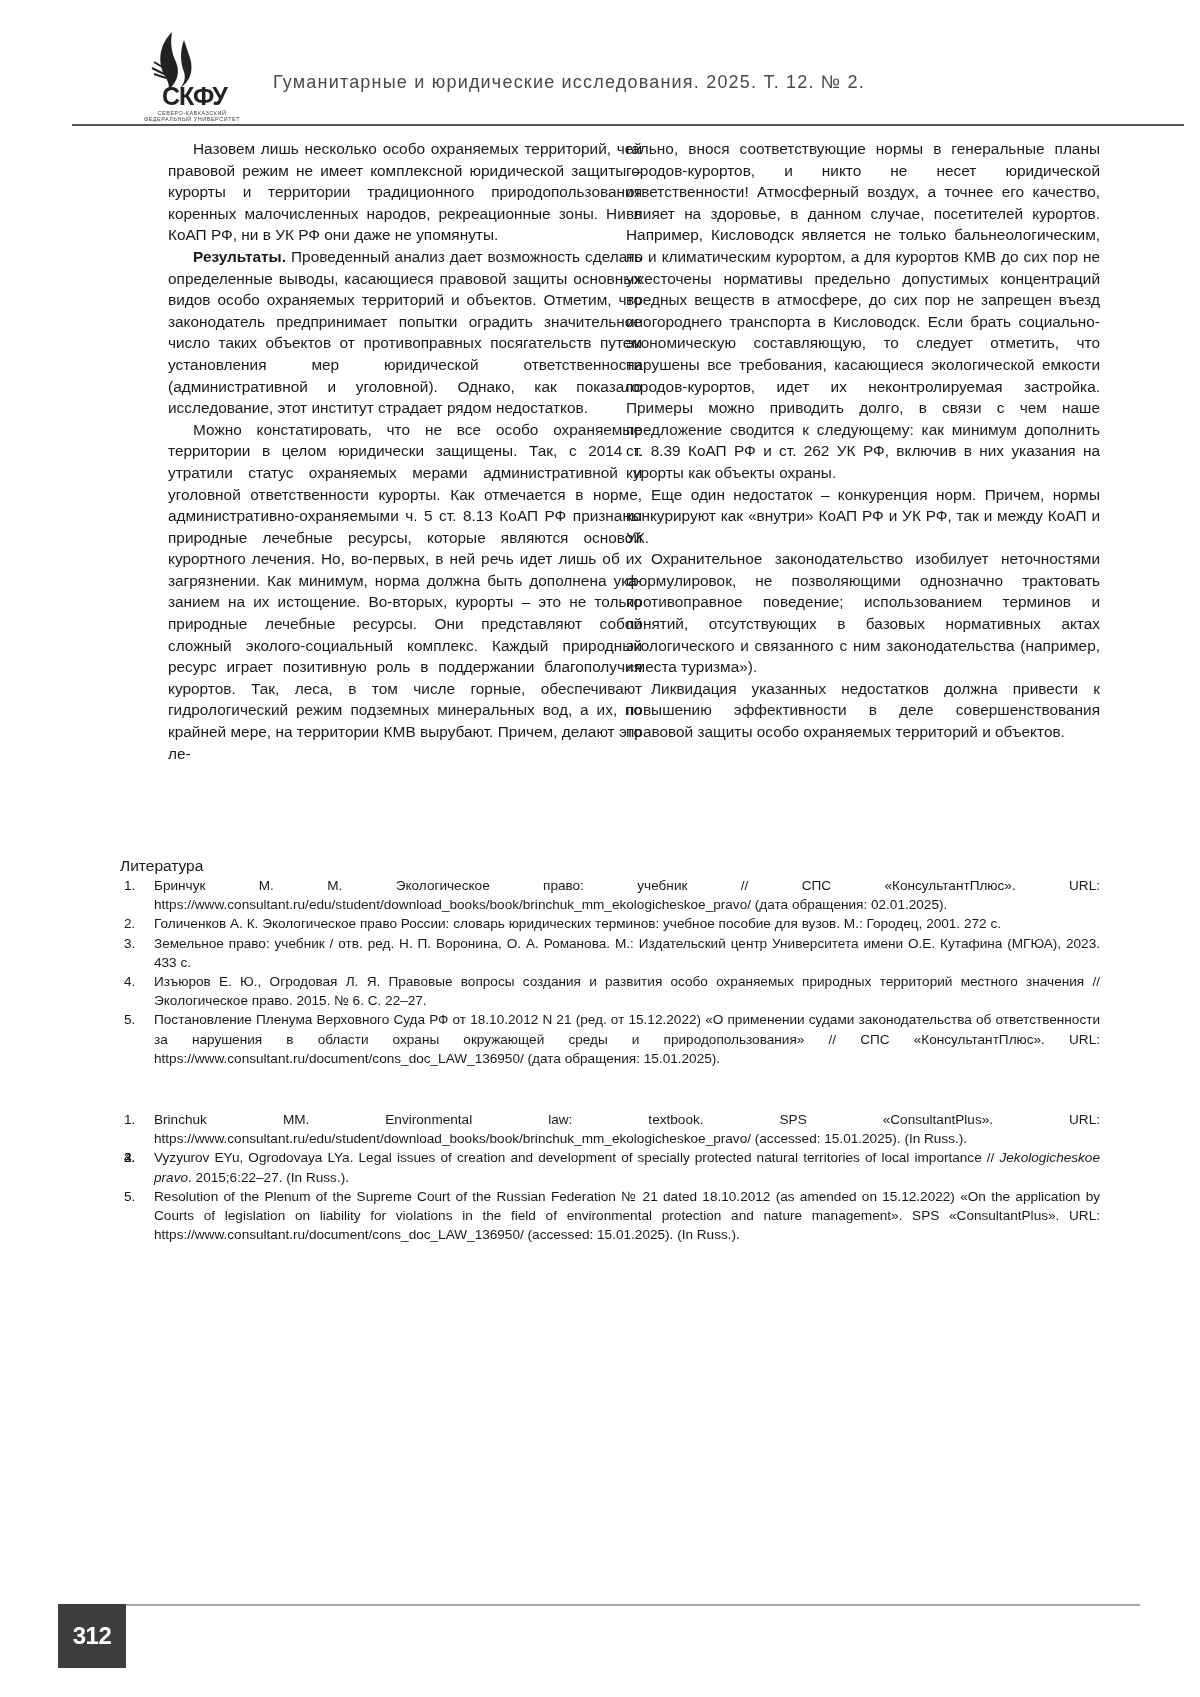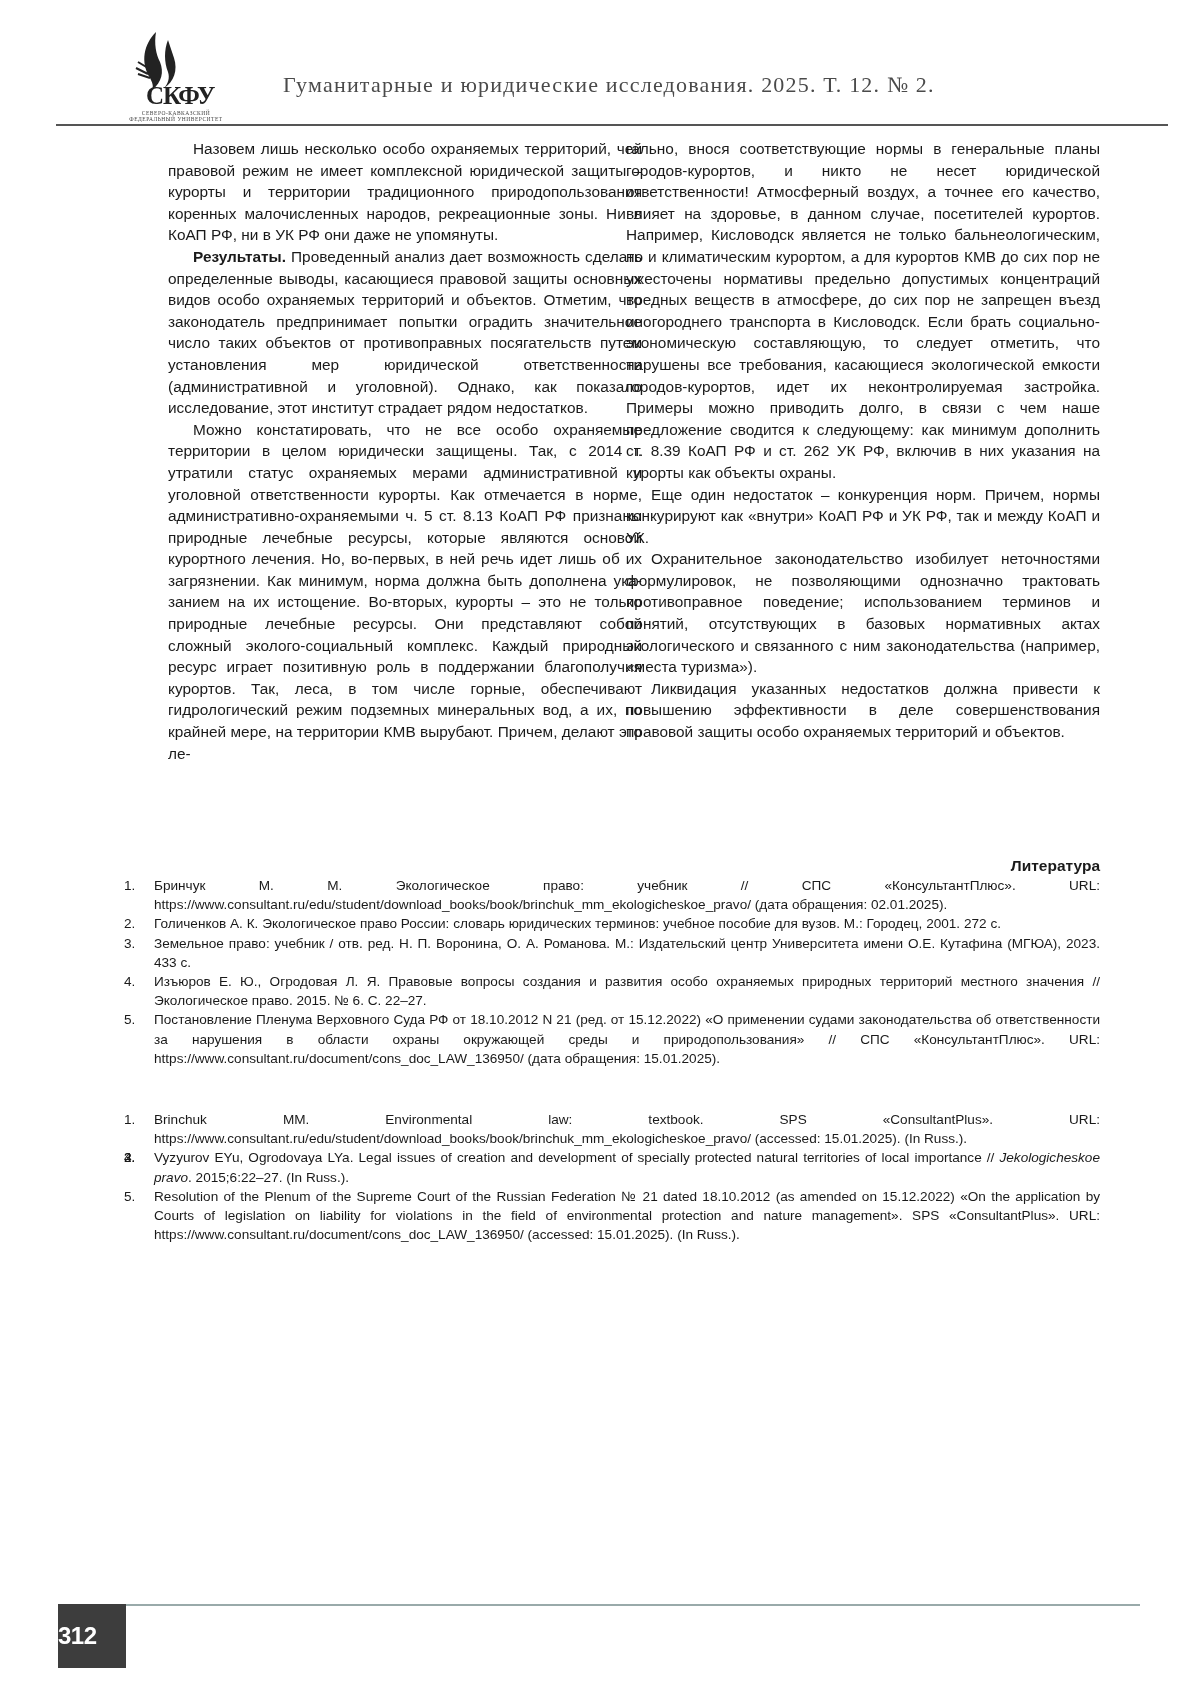--- a/index.html
+++ b/index.html
@@ -1,50 +1,50 @@
 <!DOCTYPE html>
 <html><head>
 <meta charset="utf-8">
 <style>
   html, body { margin: 0; padding: 0; background: #ffffff; }
   body { width: 1200px; height: 1697px; position: relative; overflow: hidden;
          font-family: "Liberation Sans", sans-serif; color: #1a1a1a; }
 
-  .header { position: absolute; left: 0; top: 0; width: 996px; height: 128px; font-family: Liberation Serif, serif; }
+  .header { position: absolute; left: 16px; top: 0; width: 996px; height: 128px; }
   .logo { position: absolute; left: 124px; top: 32px; width: 104px; height: 90px; }
   .logo-mark { position: absolute; left: 10px; top: 0; width: 46px; height: 60px; }
   .logo-text { position: absolute; left: 22px; top: 50px; font-size: 25px; font-weight: bold;
                letter-spacing: -1px; color: #222; }
   .logo-sub { position: absolute; left: 0; top: 78px; width: 104px; font-size: 5.5px; line-height: 6px;
               text-align: center; color: #444; letter-spacing: 0.5px; }
-  .journal-title { position: absolute; left: 257px; top: 72px; font-size: 22px; color: #4a4a4a;
-                   letter-spacing: 1.2px; white-space: nowrap; margin-left: 26px; }
+  .journal-title { position: absolute; left: 257px; top: 72px; font-size: 18px; color: #4a4a4a;
+                   letter-spacing: 1.2px; white-space: nowrap; }
   .header-rule { position: absolute; left: 56px; top: 124px; width: 1112px; height: 2px; background: #555; }
 
   .columns { position: absolute; top: 138px; left: 120px; width: 980px; }
   .col { position: absolute; top: 0; width: 474px; font-size: 15.4px; line-height: 21.6px;
          text-align: justify; hyphens: manual; }
   .col-left { left: 0; margin-left: 48px; }
   .col-right { left: 506px; }
   .col p { margin: 0; text-indent: 25px; }
   .col p.cont { text-indent: 0; }
   .col b { font-weight: bold; }
 
   .refs { position: absolute; left: 120px; width: 980px; font-size: 13.6px; line-height: 19.2px; }
-  .refs h3 { margin: 0; text-align: right; font-size: 15.5px; font-weight: bold; line-height: 20px; }
+  .refs h3 { margin: 0; text-align: left; font-size: 15.5px; font-weight: normal; line-height: 20px; }
   .refs ol { margin: 0; padding: 0; list-style: none; }
   .refs li { position: relative; padding-left: 34px; text-align: justify; }
   .refs li .num { position: absolute; left: 4px; top: 0; }
   .refs-ru { top: 856px; }
   .refs-en { top: 1110px; }
   .refs i { font-style: italic; }
 
   .footer-rule { position: absolute; left: 58px; top: 1604px; width: 1082px; height: 2px; background: #9aa; }
   .page-num { position: absolute; left: 58px; top: 1604px; width: 68px; height: 64px; background: #3d3d3d;
-              color: #fff; font-size: 24px; font-weight: bold; text-align: left; line-height: 64px;
+              color: #fff; font-size: 24px; font-weight: bold; text-align: center; line-height: 64px;
               letter-spacing: -0.5px; }
 </style>
 </head>
 <body>
 
 <div class="header">
   <div class="logo">
     <svg class="logo-mark" viewBox="0 0 46 60">
       <path d="M22 0 C10 12 6 30 16 46 C18 50 20 54 18 58 C28 50 30 40 26 30 C22 22 20 12 22 0 Z" fill="#222"></path>
       <path d="M34 8 C30 18 30 30 34 40 C36 46 34 52 30 56 C40 50 44 38 40 26 C38 20 36 14 34 8 Z" fill="#222"></path>

